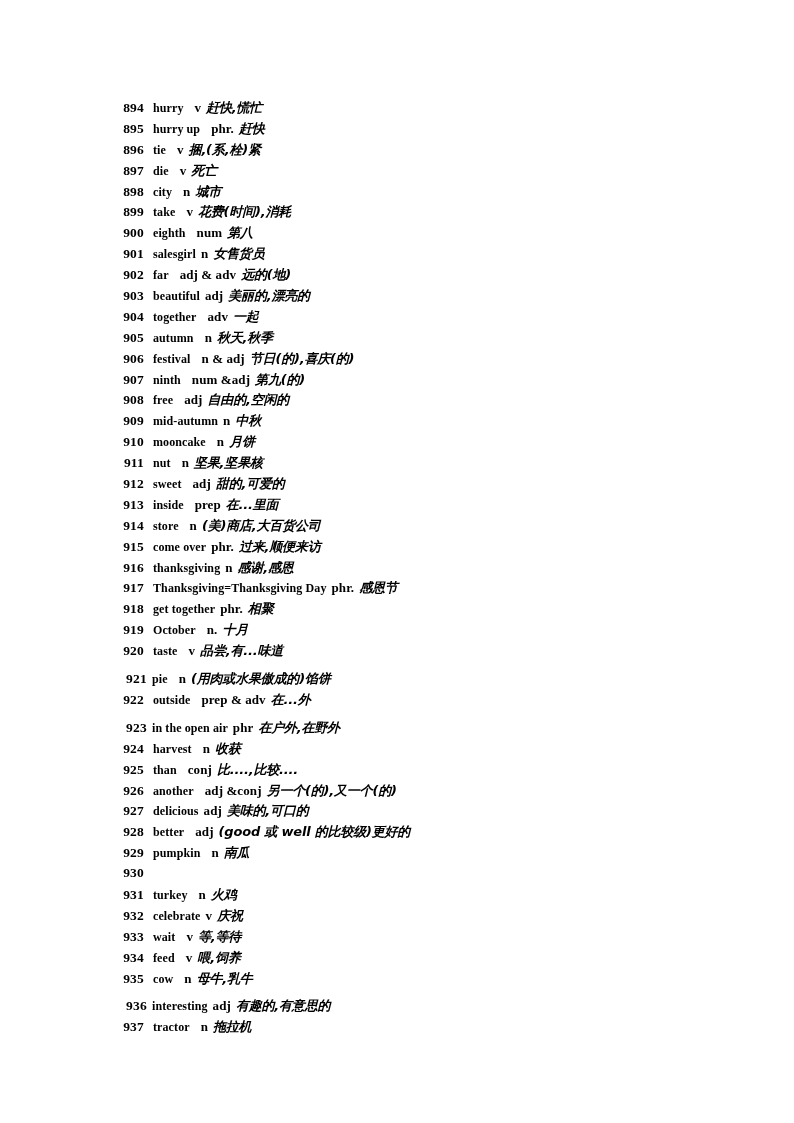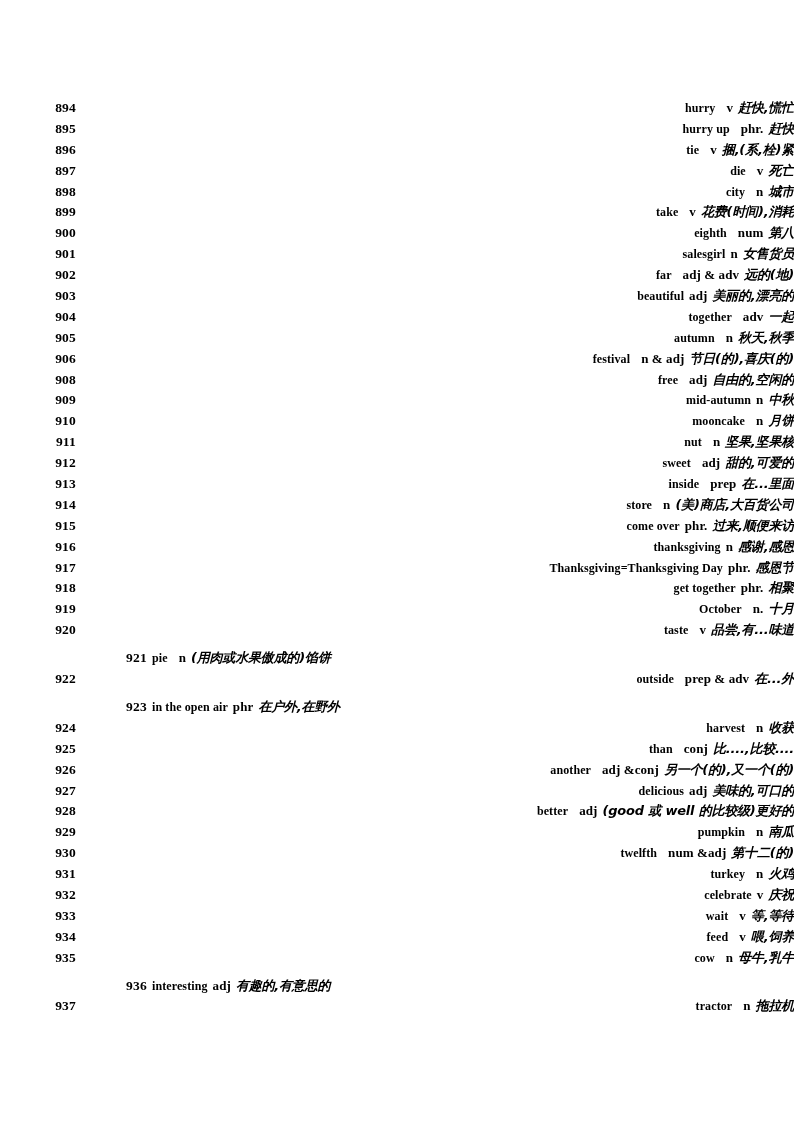--- a/index.html
+++ b/index.html
@@ -71,21 +71,21 @@
   .entry .gloss {
     font-family: "DejaVu Sans", "Liberation Sans", sans-serif;
     font-size: 13px;
     font-weight: bold;
     padding-left: 5px;
     letter-spacing: -0.2px;
     font-style: italic;
   }
 
   
-  .entry.indent-normal { padding-left: 48px; justify-content: space-between; }
+  .entry.indent-normal { padding-left: 116px; }
   .entry.indent-wide   { padding-left: 126px; margin-top: 7px; }
 
   .entry.indent-wide .num {
     width: 22px;
     text-align: left;
   }
   .entry.indent-wide .body {
     padding-left: 4px;
   }
 
@@ -144,20 +144,24 @@
       </div>
       <div class="entry indent-normal">
         <span class="num">905</span>
         <span class="body"><span class="word">autumn</span><span class="pos loose">n</span><span class="gloss">秋天,秋季</span></span>
       </div>
       <div class="entry indent-normal">
         <span class="num">906</span>
         <span class="body"><span class="word">festival</span><span class="pos loose">n &amp; adj</span><span class="gloss">节日(的),喜庆(的)</span></span>
       </div>
       <div class="entry indent-normal">
+        <span class="num">907</span>
+        <span class="body"><span class="word">ninth</span><span class="pos loose">num &amp;adj</span><span class="gloss">第九(的)</span></span>
+      </div>
+      <div class="entry indent-normal">
         <span class="num">908</span>
         <span class="body"><span class="word">free</span><span class="pos loose">adj</span><span class="gloss">自由的,空闲的</span></span>
       </div>
       <div class="entry indent-normal">
         <span class="num">909</span>
         <span class="body"><span class="word">mid-autumn</span><span class="pos tight">n</span><span class="gloss">中秋</span></span>
       </div>
       <div class="entry indent-normal">
         <span class="num">910</span>
         <span class="body"><span class="word">mooncake</span><span class="pos loose">n</span><span class="gloss">月饼</span></span>
@@ -233,21 +237,20 @@
       <div class="entry indent-normal">
         <span class="num">928</span>
         <span class="body"><span class="word">better</span><span class="pos loose">adj</span><span class="gloss">(good 或 well 的比较级)更好的</span></span>
       </div>
       <div class="entry indent-normal">
         <span class="num">929</span>
         <span class="body"><span class="word">pumpkin</span><span class="pos loose">n</span><span class="gloss">南瓜</span></span>
       </div>
       <div class="entry indent-normal">
         <span class="num">930</span>
-        <span class="body"><span class="word">twelfth</span><span class="pos loose">num &amp;adj</span><span class="gloss">第十二(的)</span></span>
       </div>
       <div class="entry indent-normal">
         <span class="num">931</span>
         <span class="body"><span class="word">turkey</span><span class="pos loose">n</span><span class="gloss">火鸡</span></span>
       </div>
       <div class="entry indent-normal">
         <span class="num">932</span>
         <span class="body"><span class="word">celebrate</span><span class="pos tight">v</span><span class="gloss">庆祝</span></span>
       </div>
       <div class="entry indent-normal">

